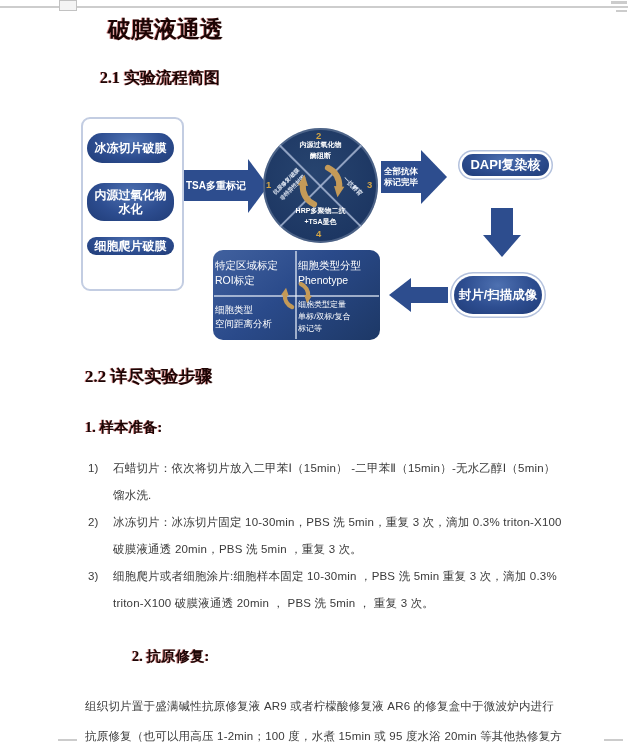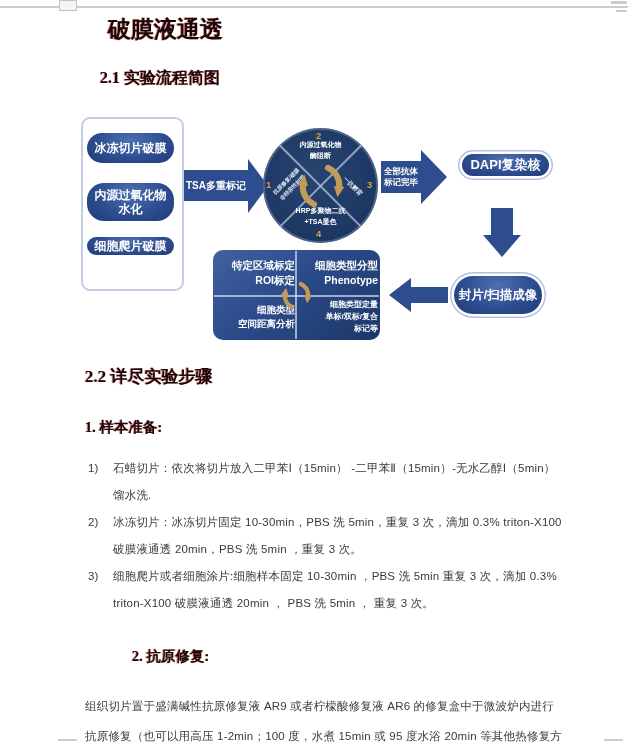--- a/index.html
+++ b/index.html
@@ -64,21 +64,21 @@
   .down-shaft{left:491px;top:208px;width:22px;height:27px;background:#2d4d8e;}
   .down-head{left:483px;top:235px;width:0;height:0;border-left:19px solid transparent;
              border-right:19px solid transparent;border-top:22px solid #2d4d8e;}
   .back-head{left:389px;top:278px;width:0;height:0;border-right:22px solid #2d4d8e;
              border-top:17px solid transparent;border-bottom:17px solid transparent;}
   .back-shaft{left:411px;top:287px;width:37px;height:16px;background:#2d4d8e;}
   .analysis-box{left:213px;top:250px;width:167px;height:90px;border-radius:10px;
                 background:linear-gradient(140deg,#41619f 0%,#2a4a8a 45%,#1d3866 100%);}
   .abox-vline{left:295px;top:251px;width:1.5px;height:88px;background:rgba(225,232,245,.65);}
   .abox-hline{left:214px;top:295px;width:165px;height:1.5px;background:rgba(225,232,245,.65);}
-  .abox-txt{color:#fff;font-weight:700;text-align:right;}
+  .abox-txt{color:#fff;font-weight:400;text-align:left;}
   .abox-tl{left:215px;top:258px;width:80px;font-size:10.5px;line-height:1.45;}
   .abox-tr{left:298px;top:258px;width:80px;font-size:10.5px;line-height:1.45;}
   .abox-bl{left:215px;top:303px;width:80px;font-size:9.5px;line-height:1.5;}
   .abox-br{left:298px;top:299px;width:80px;font-size:8px;line-height:1.5;}
   
   .steps{left:88px;top:455px;width:482px;color:#3a3a3a;font-size:11.5px;letter-spacing:.2px;}
   .step-item{position:relative;padding-left:25px;}
   .step-num{position:absolute;left:0;top:0;line-height:27px;}
   .step-line{height:27px;line-height:27px;white-space:nowrap;}
   .para{left:85px;top:691px;width:495px;color:#3a3a3a;font-size:11.5px;letter-spacing:.2px;}

